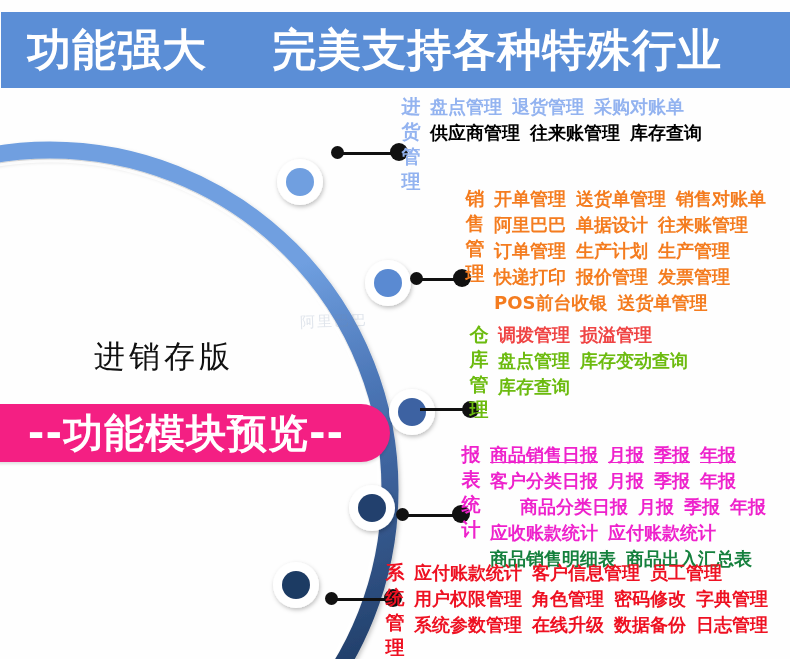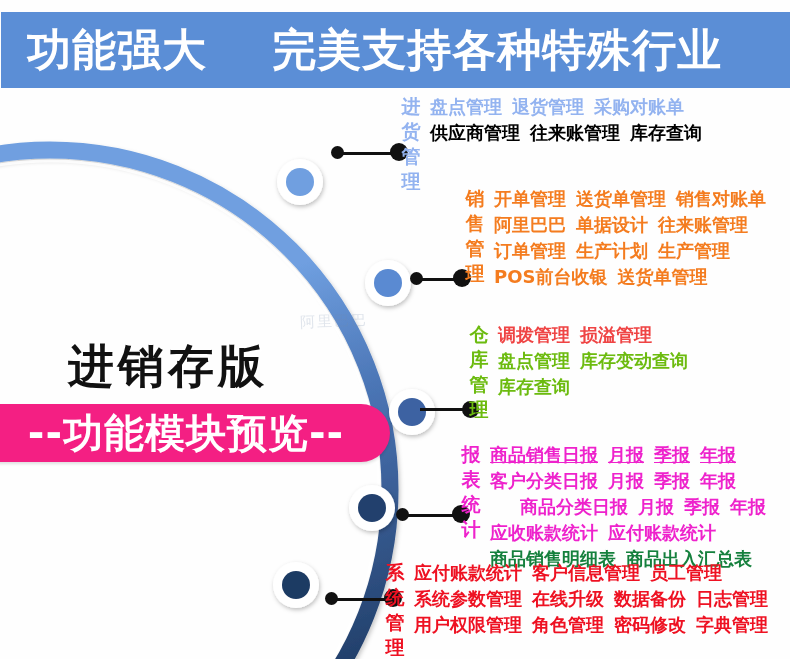--- a/index.html
+++ b/index.html
@@ -27,22 +27,22 @@
     white-space:pre;
     line-height:1;
   }
 
   
   .ring-wrap{position:absolute;left:-330px;top:110px;width:760px;height:760px;}
   .ring-wrap svg{display:block;}
 
   
   .center-title{
-    position:absolute;left:68px;top:336px;
-    font-size:46px;font-weight:bold;color:#111111;
+    position:absolute;left:94px;top:336px;
+    font-size:31px;font-weight:normal;color:#111111;
     letter-spacing:4px;
     text-shadow:2px 2px 0 rgba(255,255,255,.9);
     white-space:nowrap;
   }
   .pink-band{
     position:absolute;left:-34px;top:404px;
     width:424px;height:58px;
     background:#f41f83;
     border-radius:29px;
     box-shadow:0 2px 3px rgba(0,0,0,.12);
@@ -178,20 +178,21 @@
     </div>
   <div class="group" id="g-sales" style="left:462px;top:186px;">
       <div class="vlabel" style="color: rgb(244, 124, 31);">销
 售
 管
 理</div>
       <div class="rows">
         <div class="row" style="color: rgb(244, 124, 31);"><span class="it">开单管理</span><span class="it">送货单管理</span><span class="it">销售对账单</span></div>
         <div class="row" style="color: rgb(244, 124, 31);"><span class="it">阿里巴巴</span><span class="it">单据设计</span><span class="it">往来账管理</span></div>
         <div class="row" style="color: rgb(244, 124, 31);"><span class="it">订单管理</span><span class="it">生产计划</span><span class="it">生产管理</span></div>
+        <div class="row" style="color: rgb(244, 124, 31);"><span class="it">快递打印</span><span class="it">报价管理</span><span class="it">发票管理</span></div>
         <div class="row" style="color: rgb(244, 124, 31);"><span class="it">POS前台收银</span><span class="it">送货单管理</span></div>
       </div>
     </div>
   <div class="group" id="g-warehouse" style="left:466px;top:322px;">
       <div class="vlabel" style="color: rgb(108, 187, 15);">仓
 库
 管
 理</div>
       <div class="rows">
         <div class="row" style="color: #ef4444;"><span class="it">调拨管理</span><span class="it">损溢管理</span></div>
@@ -212,18 +213,18 @@
         <div class="row" style="color: #15803d;"><span class="it">商品销售明细表</span><span class="it">商品出入汇总表</span></div>
       </div>
     </div>
   <div class="group" id="g-system" style="left:382px;top:560px;">
       <div class="vlabel" style="color: rgb(238, 17, 34);">系
 统
 管
 理</div>
       <div class="rows">
         <div class="row" style="color: rgb(238, 17, 34);"><span class="it">应付账款统计</span><span class="it">客户信息管理</span><span class="it">员工管理</span></div>
+        <div class="row" style="color: rgb(238, 17, 34);"><span class="it">用户权限管理</span><span class="it">角色管理</span><span class="it">密码修改</span><span class="it">字典管理</span></div>
         <div class="row" style="color: rgb(238, 17, 34);"><span class="it">系统参数管理</span><span class="it">在线升级</span><span class="it">数据备份</span><span class="it">日志管理</span></div>
-        <div class="row" style="color: rgb(238, 17, 34);"><span class="it">用户权限管理</span><span class="it">角色管理</span><span class="it">密码修改</span><span class="it">字典管理</span></div>
       </div>
     </div>
 
 </div>
 
 </body></html>

